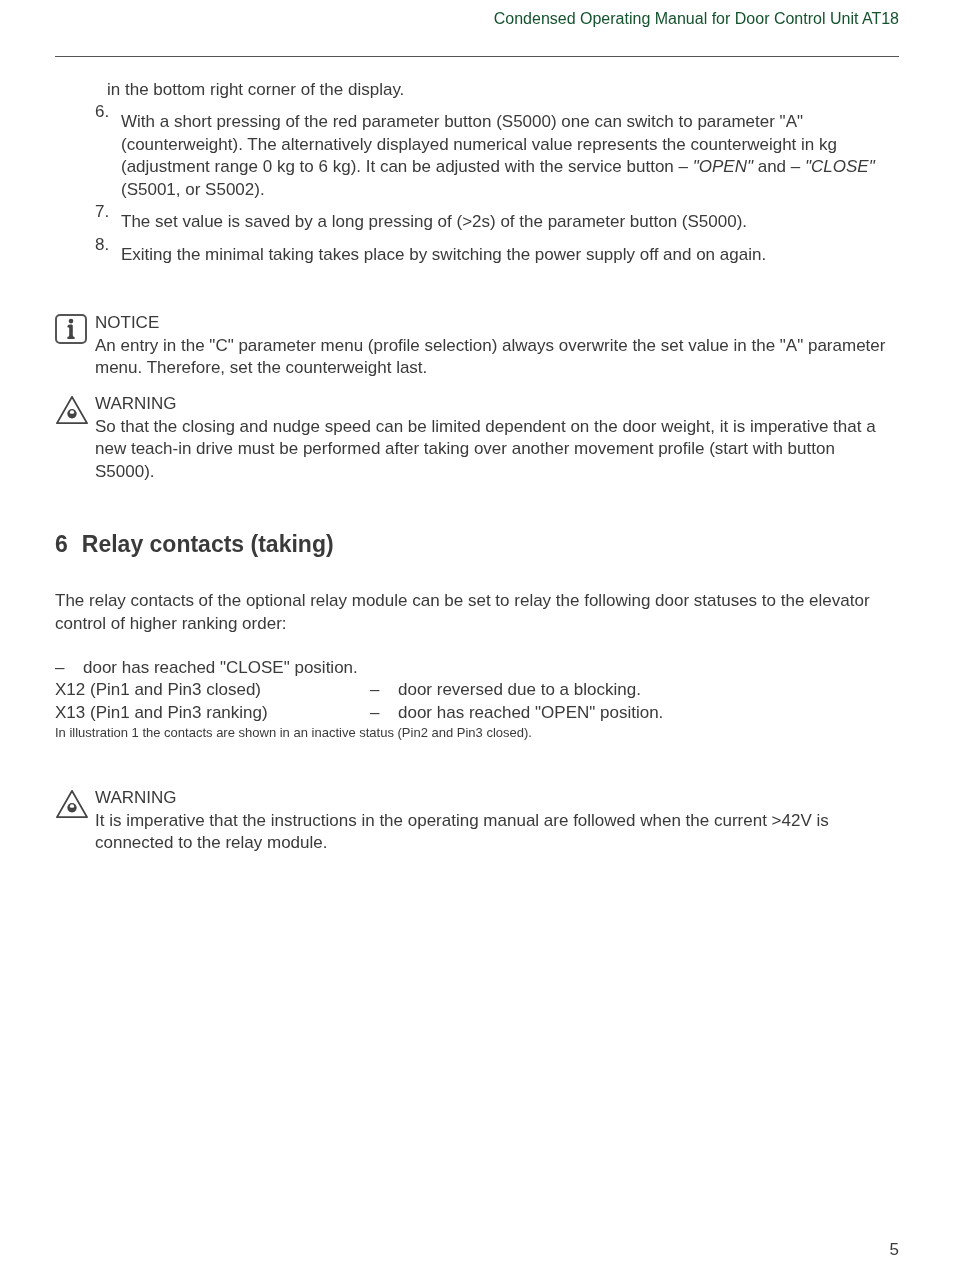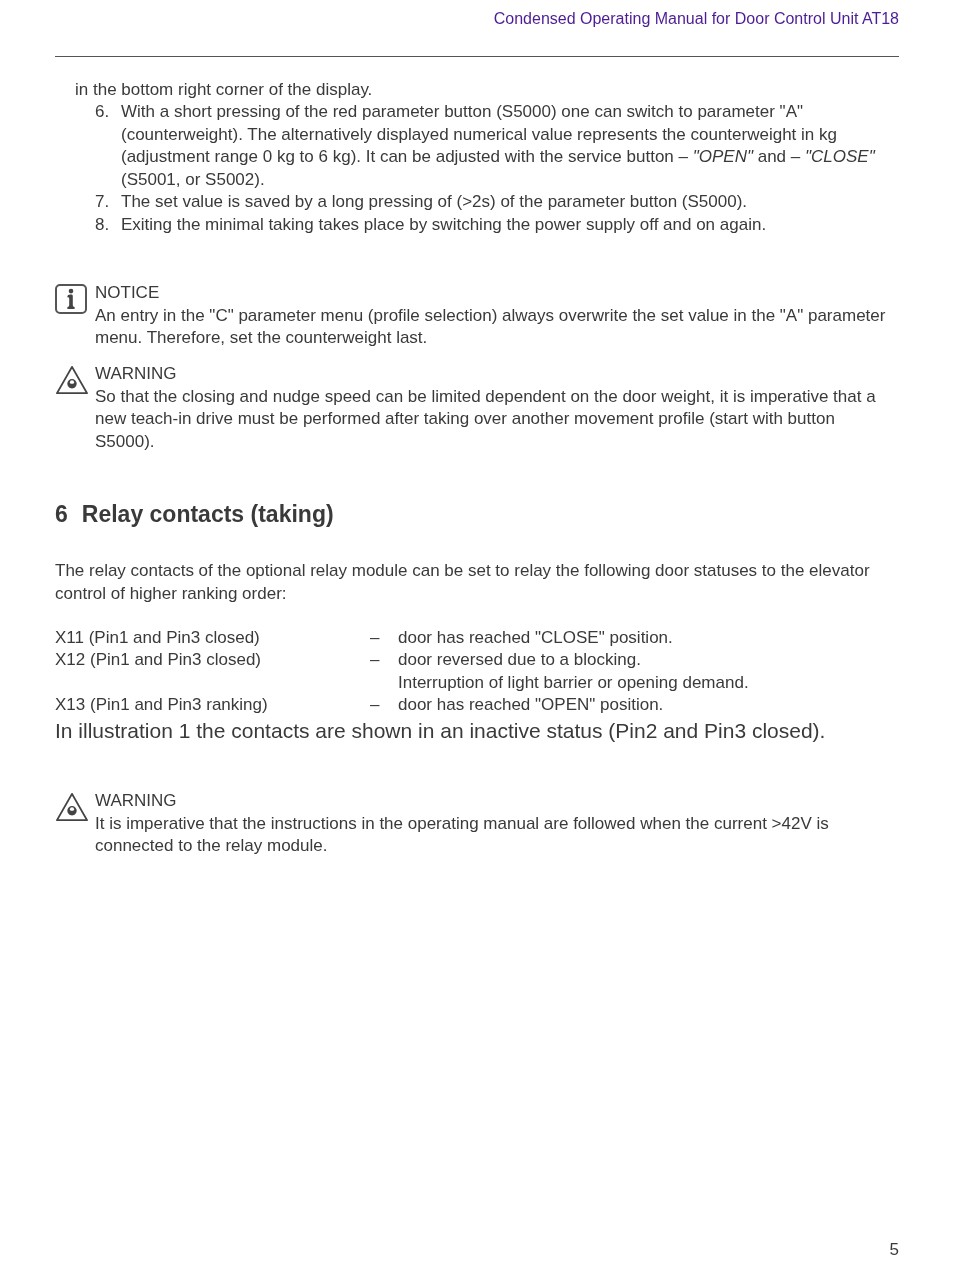--- a/index.html
+++ b/index.html
@@ -1,45 +1,45 @@
 <!DOCTYPE html>
 <html><head>
 <meta charset="utf-8">
 <style>
   * { margin: 0; padding: 0; box-sizing: border-box; }
   html, body { width: 954px; background: #fff; font-family: "Segoe UI", "Helvetica Neue", Arial, sans-serif; color: #3a3a3a; }
   .page { width: 954px; min-height: 1288px; padding: 10px 55px 30px 55px; position: relative; }
   .header-line { border: none; border-top: 1px solid #555; margin-top: 28px; }
-  .header-text { text-align: right; font-size: 16px; margin-bottom: 2px; color:#4c1d95; }
+  .header-text { text-align: right; font-size: 16px; margin-bottom: 2px; color:#14532d; }
   .content { margin-top: 22px; }
   .ol-block { margin-left: 40px; }
   .ol-item { display: flex; font-size: 17px; line-height: 1.32; margin-bottom: 0px; }
   .ol-num { width: 26px; flex: 0 0 26px; }
-  .ol-text { flex: 1; }
+  .ol-text { flex: 1; margin-top: 10px; }
   .em { font-style: italic; }
   .callout { display: flex; margin-top: 26px; }
   .callout .icon-col { width: 40px; flex: 0 0 40px; padding-top: 2px; }
   .callout .text-col { flex: 1; font-size: 17px; line-height: 1.32; }
   .callout .title { font-weight: 400; font-size: 17px; }
   .callout + .callout { margin-top: 14px; }
   .section-heading { font-size: 23px; font-weight: 700; margin-top: 48px; margin-left: 0; display:flex; gap:14px; }
   .section-heading .num { display:inline-block; }
   .section-body { margin-top: 32px; font-size: 17px; line-height: 1.32; margin-left: 0; }
   .tbl { margin-top: 22px; font-size: 17px; line-height: 1.32; }
   .tbl-row { display: flex; }
   .tbl-col1 { width: 315px; flex: 0 0 315px; }
   .tbl-dash { width: 28px; flex: 0 0 28px; text-align:left; }
   .tbl-col2 { flex: 1; }
-  .tbl-note { margin-top: 0px; font-size:21px; line-height:1.32; }
+  .tbl-note { margin-top: 0px; font-size:13px; line-height:1.32; }
   .page-num { position: absolute; bottom: 28px; right: 55px; font-size: 17px; }
   
   .notice-icon { width: 32px; height: 30px; border: 2px solid #555; border-radius: 5px; display:flex; align-items:center; justify-content:center; }
   .notice-icon svg { width: 18px; height: 22px; }
   .warn-icon { width: 34px; height: 30px; }
-  .continued { margin-left: 20px; font-size:17px; line-height:1.32; }
+  .continued { margin-left: 52px; font-size:17px; line-height:1.32; }
   .spacer-lg { height: 20px; }
 </style>
 </head>
 <body>
 
 <div class="page">
 
   <div class="header-text">Condensed Operating Manual for Door Control Unit AT18</div>
   <hr class="header-line">
 
@@ -98,33 +98,27 @@
 
     <h2 class="section-heading">
       <span class="num">6</span>
       <span>Relay contacts (taking)</span>
     </h2>
 
     <div class="section-body">The relay contacts of the optional relay module can be set to relay the following door statuses to the elevator control of higher ranking order:</div>
 
     <div class="tbl">
       <div class="tbl-row">
-        <div class="tbl-col1">X11 (Pin1 and Pin3 closed)</div>
         <div class="tbl-dash">–</div>
         <div class="tbl-col2">door has reached "CLOSE" position.</div>
       </div>
       <div class="tbl-row">
         <div class="tbl-col1">X12 (Pin1 and Pin3 closed)</div>
         <div class="tbl-dash">–</div>
         <div class="tbl-col2">door reversed due to a blocking.</div>
-      </div>
-      <div class="tbl-row">
-        <div class="tbl-col1"></div>
-        <div class="tbl-dash"></div>
-        <div class="tbl-col2">Interruption of light barrier or opening demand.</div>
       </div>
       <div class="tbl-row">
         <div class="tbl-col1">X13 (Pin1 and Pin3 ranking)</div>
         <div class="tbl-dash">–</div>
         <div class="tbl-col2">door has reached "OPEN" position.</div>
       </div>
     </div>
     <div class="tbl-note">In illustration 1 the contacts are shown in an inactive status (Pin2 and Pin3 closed).</div>
 
     <div class="spacer-lg"></div>

